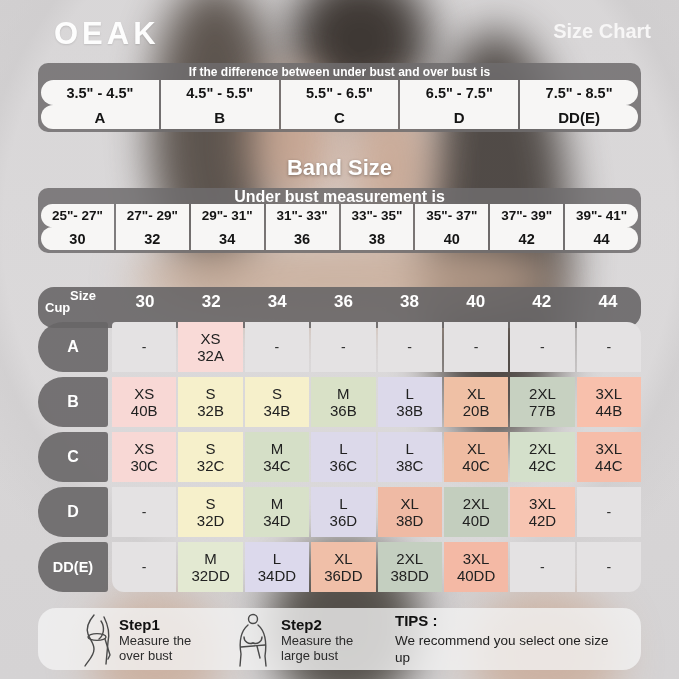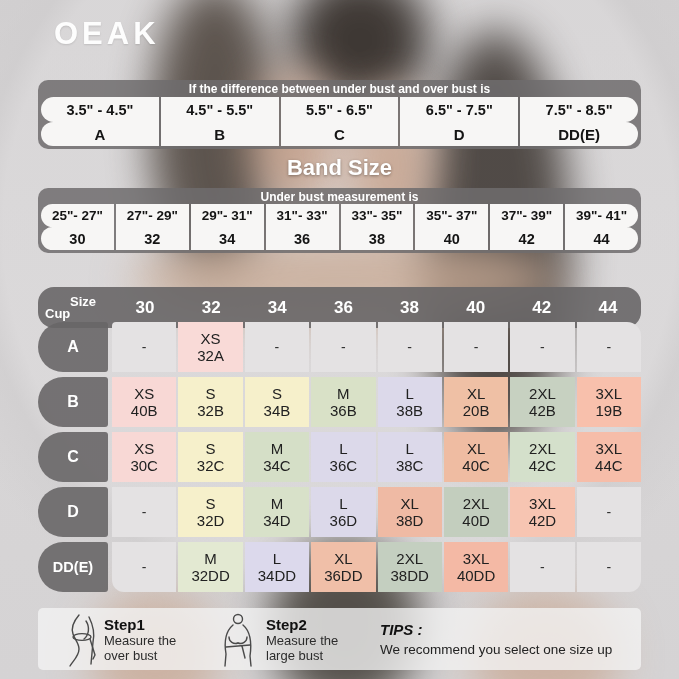--- a/index.html
+++ b/index.html
@@ -25,82 +25,83 @@
     letter-spacing:4px;text-shadow:0 1px 2px rgba(0,0,0,.12);}
   .page-title{position:absolute;right:28px;top:20px;font-size:20px;font-weight:600;color:#f7f6f6;}
 
   .sec-title{position:absolute;left:0;width:679px;text-align:center;font-size:22px;font-weight:700;
     color:#fff;text-shadow:0 1px 3px rgba(40,30,25,.45);}
   #cup-title{top:36px;}
   #band-title{top:155px;}
 
   .block{position:absolute;left:38px;width:603px;background:rgba(110,108,109,.85);
     border-radius:10px;box-sizing:border-box;padding:1px 0 3px;}
-  #cup-block{top:80px;}
+  #cup-block{top:63px;}
   #band-block{top:188px;}
   .bar{display:flex;align-items:center;justify-content:center;color:#fff;font-weight:600;}
   .bar.tall{height:16px;font-size:12px;}
-  .bar.short{height:15px;font-size:12px;}
+  .bar.short{height:15px;font-size:16px;}
   .prow{display:flex;column-gap:2px;margin:0 3px;}
   .pcell{flex:1;background:#f7f6f5;display:flex;align-items:center;justify-content:center;
     font-weight:600;color:#141414;}
   .prow .pcell:first-child{border-radius:13px 0 0 13px;}
   .prow .pcell:last-child{border-radius:0 13px 13px 0;}
   #cup-ranges .pcell{height:25px;font-size:14.5px;}
   #cup-letters .pcell{height:24px;font-size:15px;}
   #band-ranges .pcell{height:23px;font-size:13.5px;}
   #band-numbers .pcell{height:23px;font-size:14.5px;}
 
   #matrix-header{position:absolute;left:38px;top:287px;width:603px;height:41px;
-    background:rgba(104,102,103,.9);border-radius:16px;display:flex;align-items:center;}
+    background:rgba(104,102,103,.9);border-radius:16px;display:flex;}
   .corner{position:relative;width:74px;height:30px;flex:0 0 74px;color:#fff;}
   .corner .c-size{position:absolute;left:32px;top:1px;font-size:13px;font-weight:600;}
   .corner .c-cup{position:absolute;left:7px;top:13px;font-size:13px;font-weight:600;}
   #matrix-cols{display:flex;flex:1;height:30px;}
   #matrix-cols span{flex:1;display:flex;align-items:center;justify-content:center;
     color:#fff;font-size:17px;font-weight:700;}
 
   #matrix-rows{position:absolute;left:38px;top:322px;width:603px;}
   .mrow{display:flex;height:50px;margin-bottom:5px;}
   .mlabel{flex:0 0 70px;background:rgba(104,102,103,.9);border-radius:25px 3px 3px 25px;
     display:flex;align-items:center;justify-content:center;color:#fff;font-weight:700;font-size:16px;margin-right:4px;}
   .mlabel.small{font-size:14.5px;}
   .mcells{display:flex;flex:1;column-gap:2px;}
   .mcell{flex:1;display:flex;flex-direction:column;align-items:center;justify-content:center;
     color:#212121;font-size:15px;font-weight:500;line-height:17px;}
   .mcell.dash{color:#333;font-size:14px;}
   .mcell.tl{border-radius:4px 0 0 0;} .mcell.tr{border-radius:0 14px 0 0;}
   .mcell.bl{border-radius:0 0 0 12px;} .mcell.br{border-radius:0 0 12px 0;}
 
   #footer{position:absolute;left:38px;top:608px;width:603px;height:62px;
-    background:rgba(244,243,243,.78);border-radius:5px;display:flex;align-items:center;box-sizing:border-box;padding:0 12px;}
+    background:rgba(244,243,243,.78);border-radius:18px;display:flex;align-items:center;box-sizing:border-box;padding:0 27px;}
   .step-icon{flex:0 0 52px;height:56px;margin-top:2px;}
   .step-text{width:108px;margin-left:2px;}
   .step-title{font-size:15px;font-weight:700;color:#111;}
   .step-line{font-size:13px;color:#2c2c2c;line-height:15px;}
   #tips{flex:1;padding-left:6px;}
-  .tips-title{font-size:15px;font-weight:700;color:#111;margin-bottom:3px;font-style:italic;}
+  .tips-title{font-size:15px;font-weight:700;color:#111;margin-bottom:3px;}
   .tips-line{font-size:13.5px;color:#222;line-height:17px;}
 </style>
 </head>
 <body>
 
 <div id="canvas">
   <div class="bg-circle"></div>
   <div class="blob b-hair-c"></div>
   <div class="blob b-hair-l"></div>
   <div class="blob b-hair-r"></div>
   <div class="blob b-face-l"></div>
   <div class="blob b-face-r"></div>
   <div class="blob b-shoulders"></div>
   <div class="blob b-torso"></div>
   <div class="blob b-leg-l"></div>
   <div class="blob b-leg-r"></div>
 
   <div class="logo">OEAK</div>
+  <div class="page-title">Size Chart</div>
 
 
   <div class="block" id="cup-block">
     <div class="bar tall">If the  difference between under bust and over bust is</div>
     <div class="prow" id="cup-ranges">
         <div class="pcell">3.5" -  4.5"</div>
         <div class="pcell">4.5" -  5.5"</div>
         <div class="pcell">5.5" -  6.5"</div>
         <div class="pcell">6.5" -  7.5"</div>
         <div class="pcell">7.5" -  8.5"</div>
@@ -196,25 +197,25 @@
           <div class="mcell" style="background: rgb(220, 217, 234);">
             <div>L</div>
             <div>38B</div>
           </div>
           <div class="mcell" style="background: rgb(239, 192, 165);">
             <div>XL</div>
             <div>20B</div>
           </div>
           <div class="mcell" style="background: rgb(199, 209, 193);">
             <div>2XL</div>
-            <div>42B</div>
+            <div>77B</div>
           </div>
           <div class="mcell" style="background: rgb(248, 192, 172);">
             <div>3XL</div>
-            <div>19B</div>
+            <div>44B</div>
           </div>
         </div>
       </div>
       <div class="mrow">
         <div class="mlabel">C</div>
         <div class="mcells">
           <div class="mcell" style="background: rgb(248, 216, 213);">
             <div>XS</div>
             <div>30C</div>
           </div>

